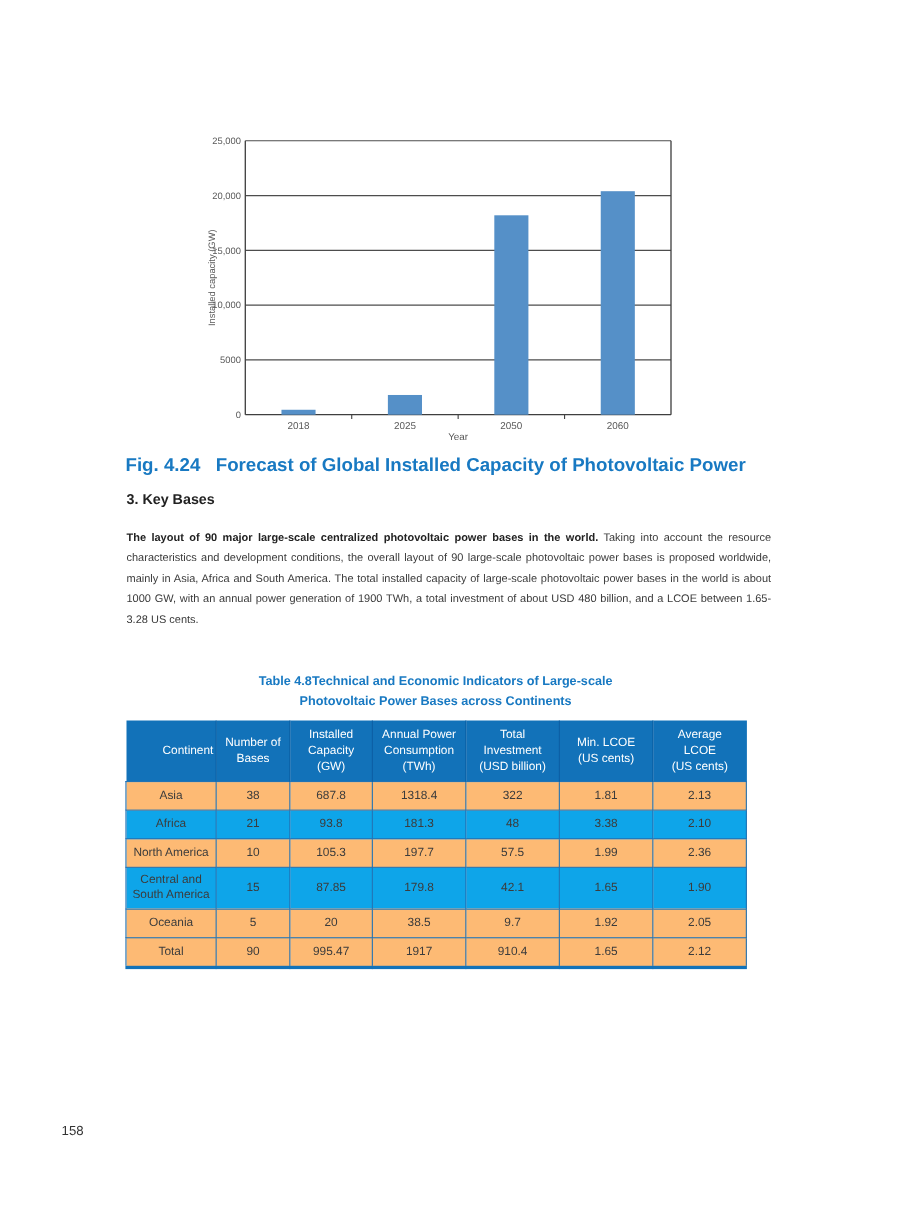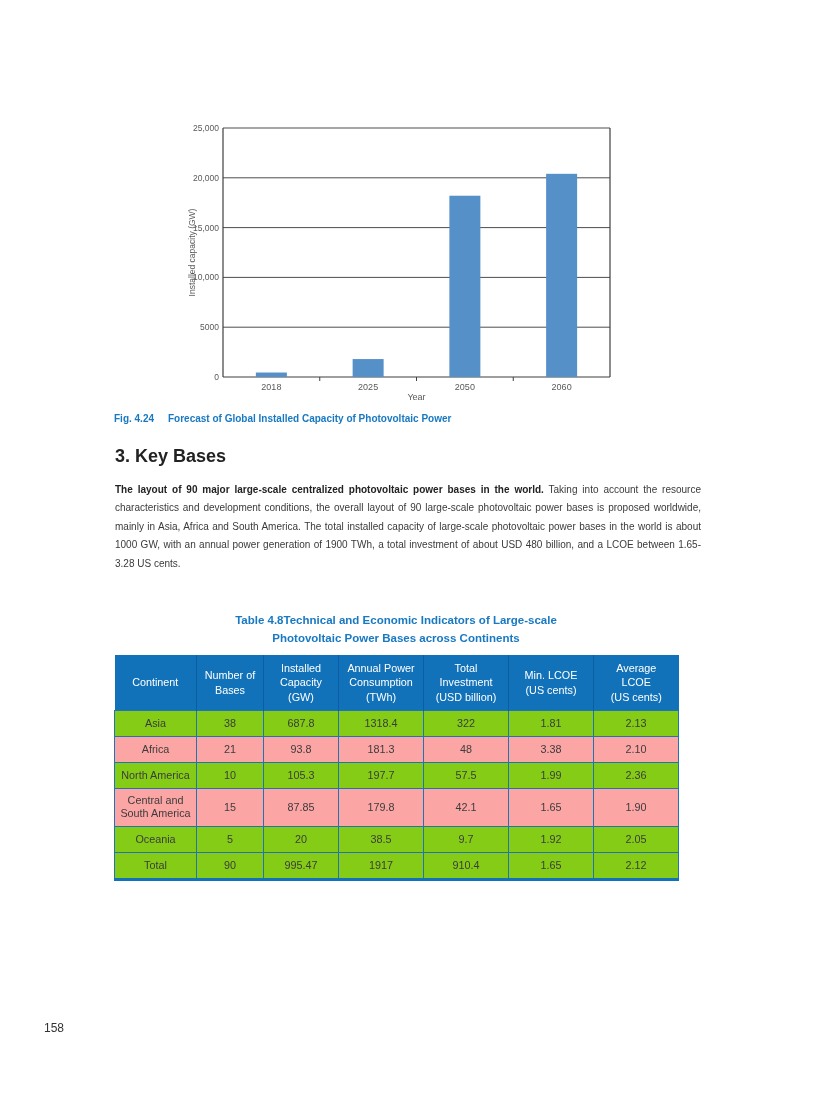--- a/index.html
+++ b/index.html
@@ -2,27 +2,27 @@
 <html><head>
 <meta charset="utf-8">
 <style>
   html,body { margin:0; padding:0; background:#ffffff; }
   .page {
     position:relative; width:816px; height:1100px; background:#ffffff;
     font-family:"Liberation Sans", sans-serif; overflow:hidden;
   }
   .chart-wrap { position:absolute; left:185px; top:118px; width:440px; height:292px; }
   .figure-caption {
-    position:absolute; left:114px; top:413px; width:564px; text-align:left;
-    font-size:10px; font-weight:bold; color:#1879C2;
+    position:absolute; left:114px; top:413px; width:564px; text-align:center;
+    font-size:17px; font-weight:bold; color:#1879C2;
   }
   .figure-caption .cap-label { margin-right:14px; }
   .section-heading {
     position:absolute; left:115px; top:446px; margin:0;
-    font-size:18px; font-weight:bold; color:#222222;
+    font-size:13px; font-weight:bold; color:#222222;
   }
   .body-paragraph {
     position:absolute; left:115px; top:481px; width:586px; margin:0;
     font-size:10px; line-height:18.4px; text-align:justify; color:#3a3a3a;
   }
   .body-paragraph b { color:#222222; }
   .table-title {
     position:absolute; left:114px; top:611px; width:564px; text-align:center;
     font-size:11.5px; font-weight:bold; color:#1879C2; line-height:18px;
   }
@@ -31,29 +31,29 @@
     position:absolute; left:114px; top:655px; width:564px;
     border-collapse:collapse; table-layout:fixed;
     font-size:10.8px; color:#3C3C3C;
     border-bottom:3px solid #1272B9;
   }
   .data-table th {
     background:#1272B9; color:#ffffff; font-weight:normal; font-size:10.8px;
     line-height:1.3; white-space:pre-line; height:51px; vertical-align:middle;
     border-left:1px solid #0B5EA3; padding:2px 2px;
   }
-  .data-table th:first-child { border-left:none; }
+  .data-table th:first-child { border-left:none;text-align:right; }
   .data-table td {
     text-align:center; vertical-align:middle;
     border:1px solid #2273B4; padding:5px 2px; line-height:1.25;
-    background:#84cc16; height:15px;
-  }
-  .data-table tr.alt td { background:#fca5a5; }
+    background:#fdba74; height:15px;
+  }
+  .data-table tr.alt td { background:#0ea5e9; }
   .page-number {
-    position:absolute; left:44px; top:1021px; font-size:12px; color:#333333;
+    position:absolute; left:56px; top:1021px; font-size:12px; color:#333333;
   }
 </style>
 </head>
 <body>
 
 <div class="page">
 
   <div class="chart-wrap">
     <svg id="chart-svg" width="440" height="292">
         <g>

